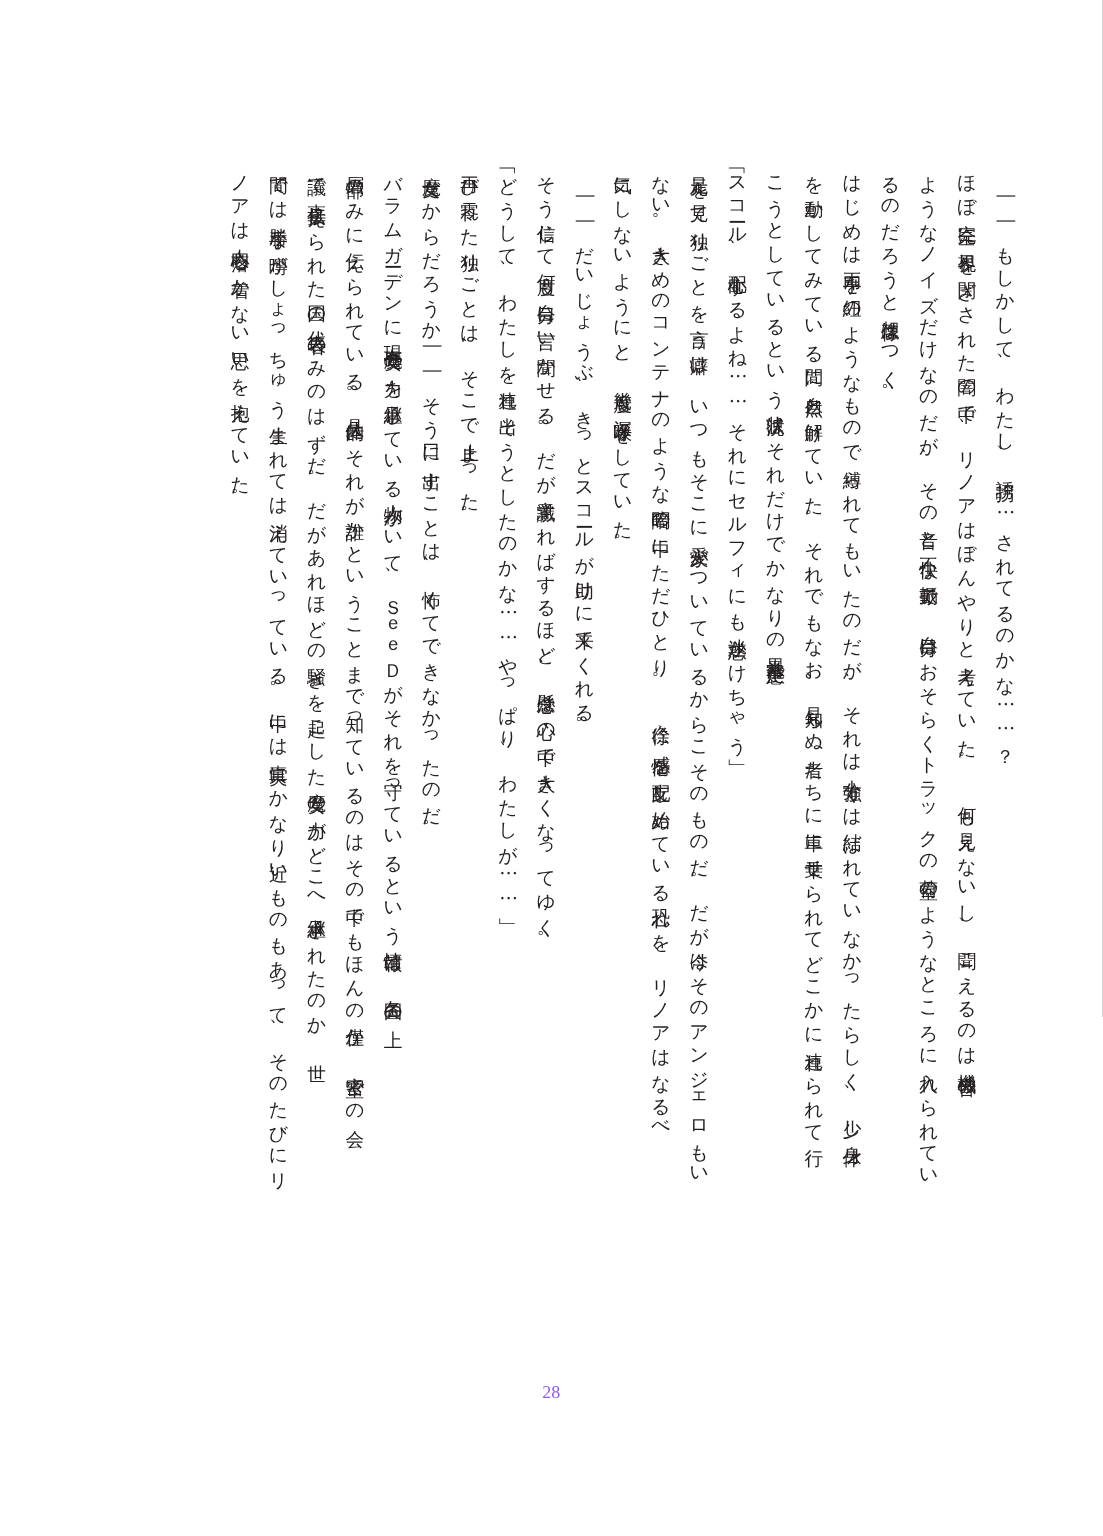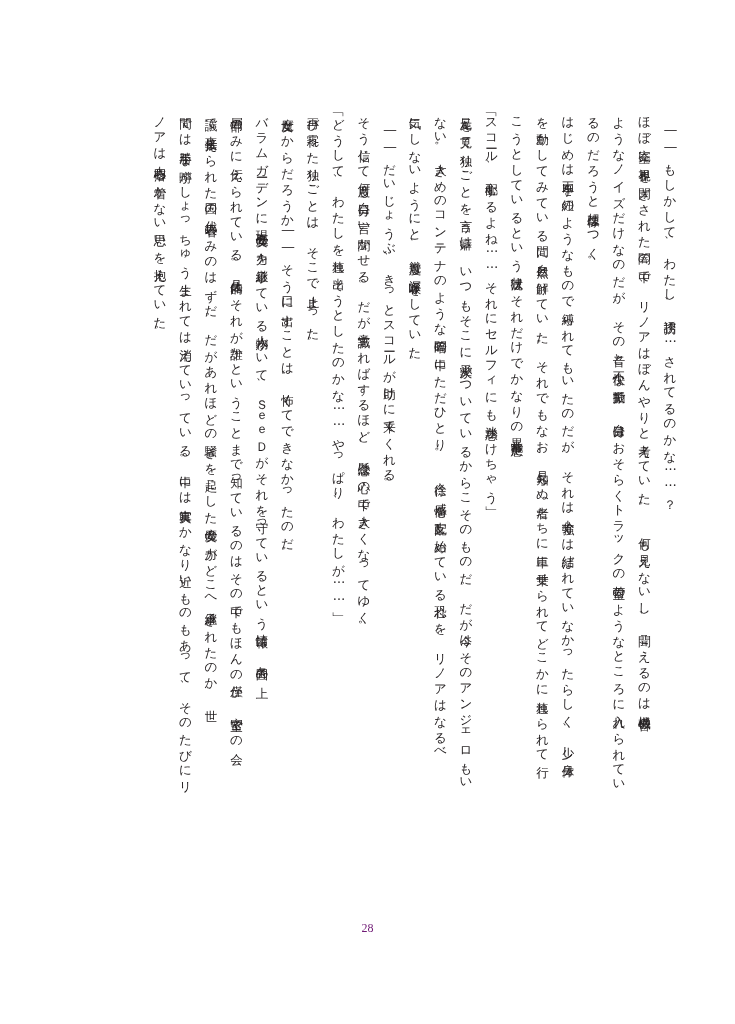--- a/index.html
+++ b/index.html
@@ -49,21 +49,21 @@
     padding-top: 14px;
   }
   .page-number {
     position: absolute;
     left: 0;
     right: 0;
     bottom: 88px;
     text-align: center;
     font-family: "Liberation Serif", serif;
     font-size: 12px;
-    color: #701a75;
+    color: #8b5cf6;
   }
 </style>
 </head>
 <body>
 
 <div class="page">
   <div class="text-area">
     <div class="vline indent">――もしかして、わたし、誘拐……されてるのかな……？</div>
     <div class="vline">ほぼ完全に視界を閉ざされた闇の中で、リノアはぼんやりと考えていた。　何も見えないし、聞こえるのは機械音の</div>
     <div class="vline">ようなノイズだけなのだが、その音と不快な振動で、自分はおそらくトラックの荷室のようなところに入れられてい</div>

